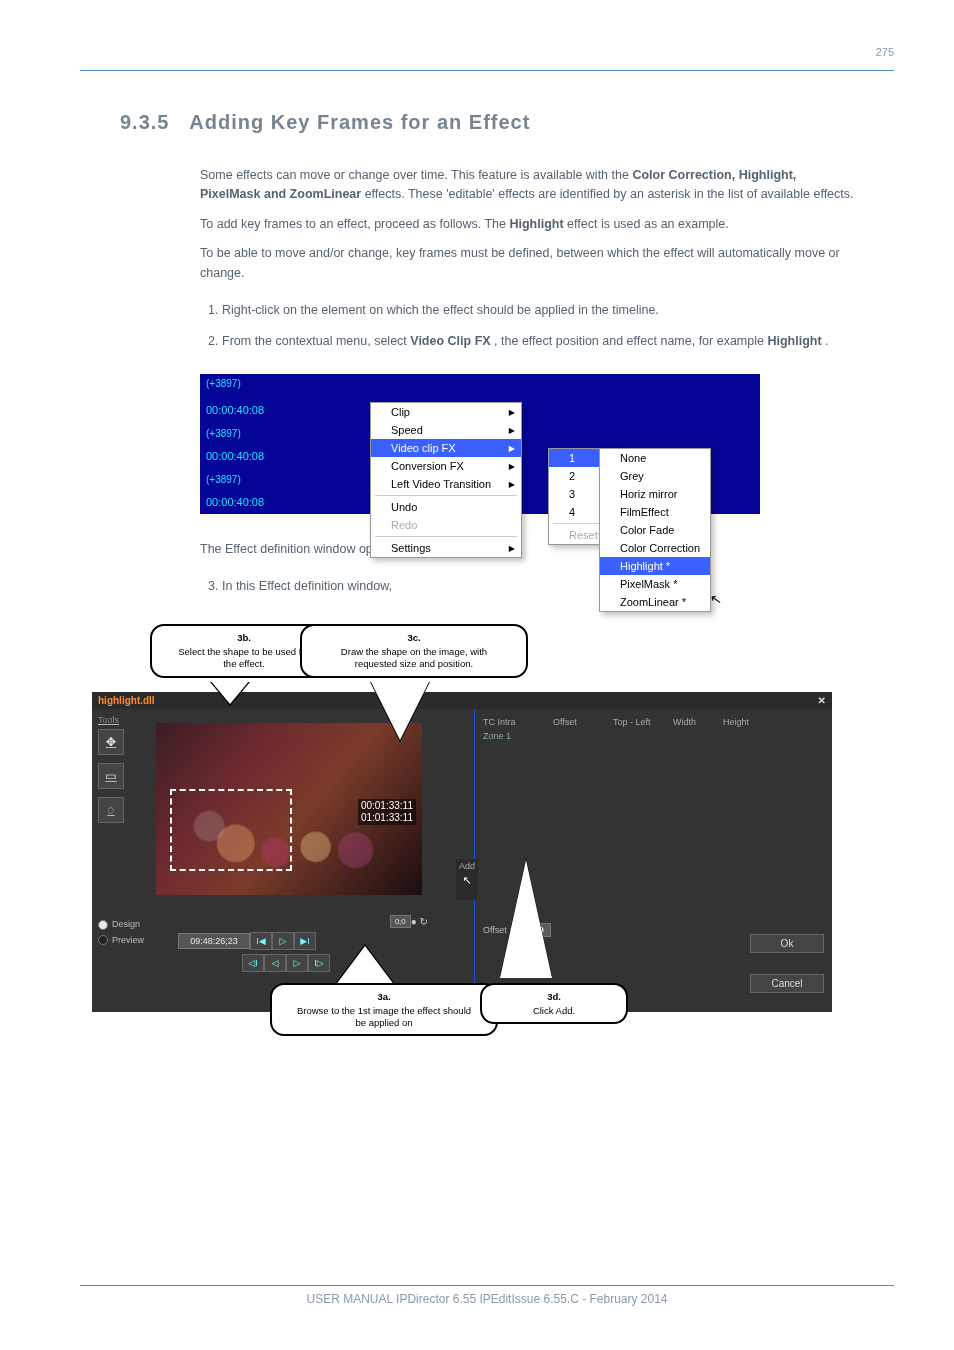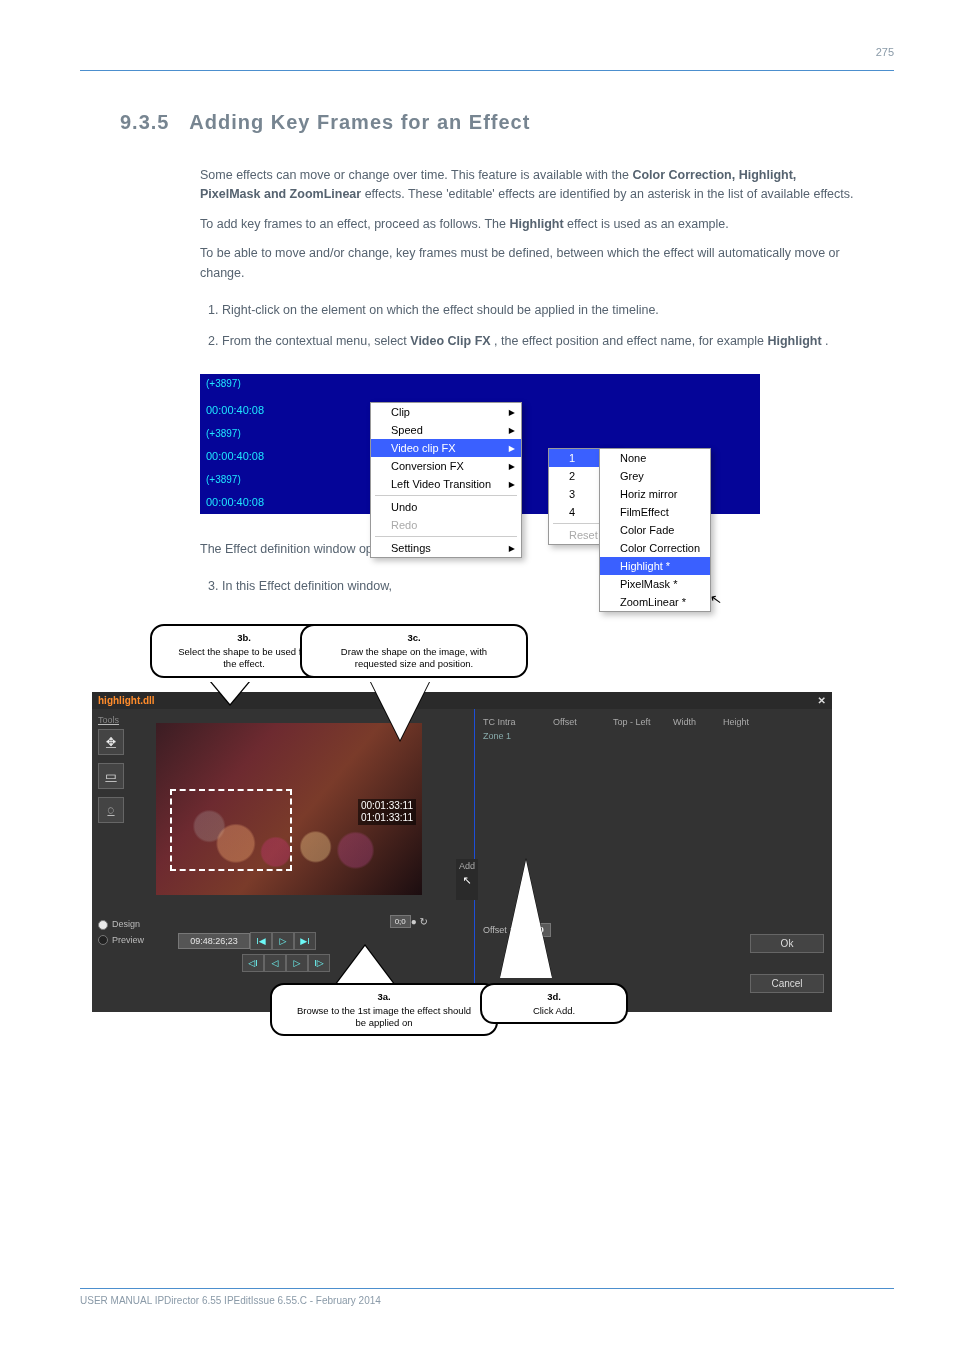--- a/index.html
+++ b/index.html
@@ -330,23 +330,23 @@
     background:#444; color:#ddd; border:1px solid #666;
     padding:3px 0;
   }
 
   .footer-bar {
     position: absolute;
     left: 80px; right: 60px; bottom: 44px;
     border-top: 1px solid #4c8fce;
     padding-top: 6px;
     display: flex;
-    justify-content: flex-start;
+    justify-content: center;
     color: #8a9aa8;
-    font-size: 10px;
+    font-size: 12px;
   }
 </style>
 </head>
 <body>
 
 <div class="page">
 
   <div class="header-bar">
     <span class="page-no">275</span>
   </div>

